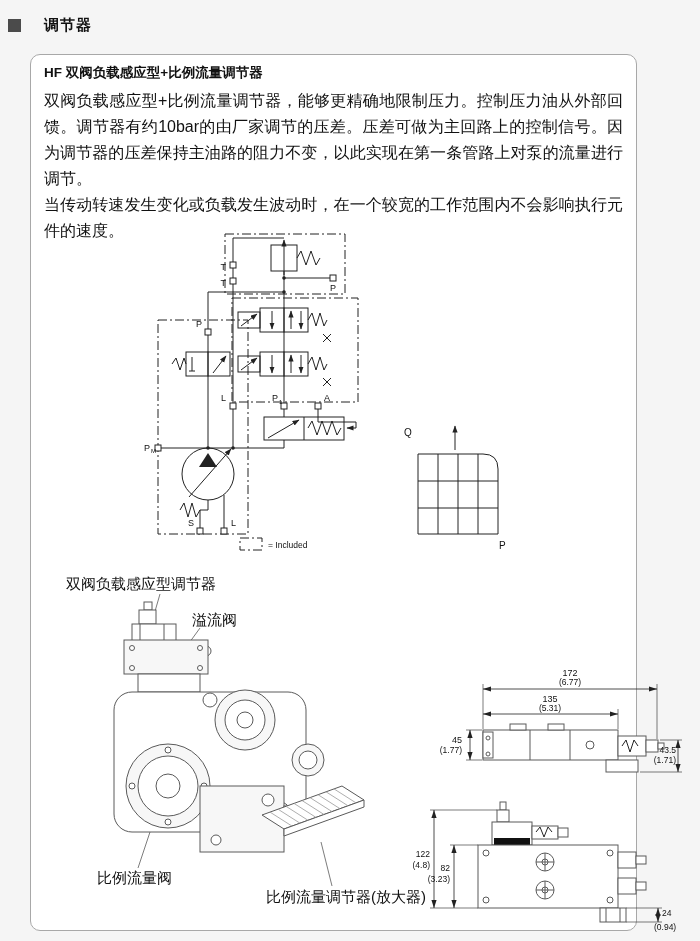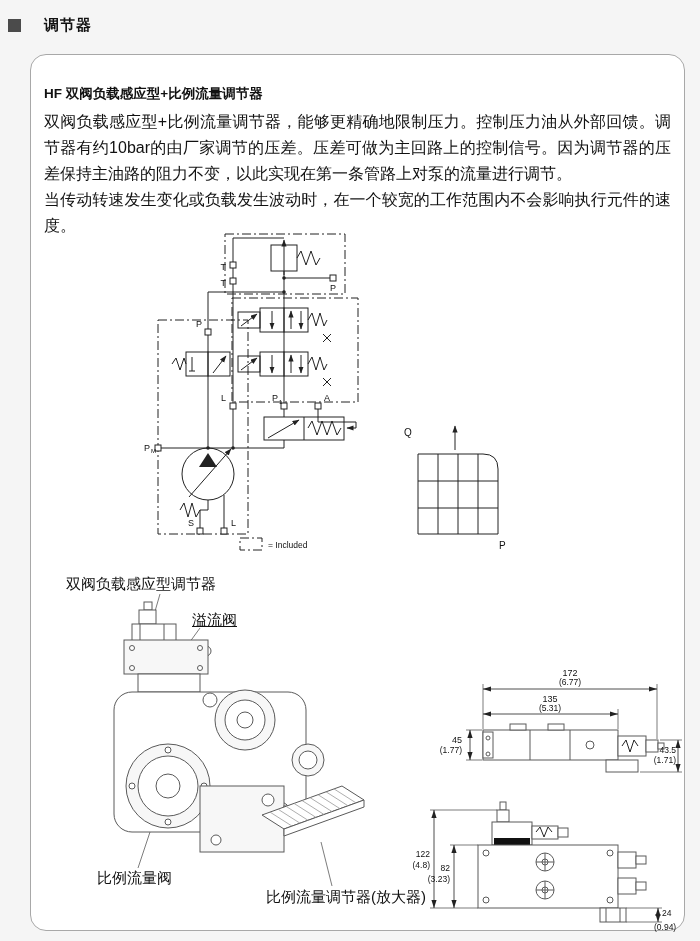--- a/index.html
+++ b/index.html
@@ -2,22 +2,22 @@
 <html><head>
 <meta charset="utf-8">
 <style>
   * { margin:0; padding:0; box-sizing:border-box; }
   html,body { background:#e9e9e9; }
   body { font-family:"Liberation Sans","DejaVu Sans",sans-serif; color:#111; }
   #page { position:relative; width:700px; height:941px; background:#f5f5f5; overflow:hidden; }
   .header { position:absolute; left:8px; top:16px; display:flex; align-items:center; gap:23px; }
   .header .sq { width:13px; height:13px; background:#4b4b4b; }
   .header .t { font-size:15px; font-weight:bold; letter-spacing:1px; }
-  .panel { position:absolute; left:30px; top:54px; width:655px; height:877px; background:#ffffff;
-           border:1px solid #a8a8a8; border-radius:16px; padding:28px 13px; }
+  .panel { position:absolute; left:30px; top:54px; width:607px; height:877px; background:#ffffff;
+           border:1px solid #a8a8a8; border-radius:10px; padding:7px 13px; }
   .sec-title { font-size:13.5px; font-weight:bold; line-height:22px; margin-bottom:4px; }
   .para { font-size:16px; line-height:26px; text-align:justify; }
   svg.fig { position:absolute; overflow:visible; }
   svg text { font-family:"Liberation Sans","DejaVu Sans",sans-serif; fill:#111; }
   .ln { stroke:#222; stroke-width:1; fill:none; }
   .thin { stroke:#444; stroke-width:0.7; fill:none; }
   .dd { stroke:#222; stroke-width:1; fill:none; stroke-dasharray:9 3 2 3; }
   .port { fill:#ffffff; stroke:#222; stroke-width:1; }
   .dot { fill:#222; stroke:none; }
   .mech { stroke:#5a5a5a; stroke-width:1; fill:#ffffff; }
@@ -250,21 +250,21 @@
         <line x1="222" y1="210.5" x2="244" y2="224.5"></line>
         <line x1="230" y1="207.6" x2="252" y2="221.6"></line>
         <line x1="238" y1="204.7" x2="260" y2="218.7"></line>
         <line x1="246" y1="201.8" x2="268" y2="215.8"></line>
         <line x1="254" y1="198.9" x2="276" y2="212.9"></line>
       </g>
     </g>
   </svg>
 
   <div class="callout" style="left:66px; top:575px;">双阀负载感应型调节器</div>
-  <div class="callout" style="left:192px; top:611px;text-decoration:underline;">溢流阀</div>
+  <div class="callout" style="left:192px; top:611px;">溢流阀</div>
   <div class="callout" style="left:97px; top:869px;">比例流量阀</div>
   <div class="callout" style="left:266px; top:888px;">比例流量调节器(放大器)</div>
 
   <svg class="fig" style="left:410px; top:668px;" width="288" height="270" viewBox="0 0 288 270">
     <defs>
       <marker id="da" markerWidth="9" markerHeight="6" refX="8" refY="2.6" orient="auto-start-reverse" markerUnits="userSpaceOnUse">
         <path d="M0,0 L8,2.6 L0,5.2 Z" fill="#222"></path>
       </marker>
       <marker id="db" markerWidth="9" markerHeight="6" refX="8" refY="2.6" orient="auto" markerUnits="userSpaceOnUse">
         <path d="M0,0 L8,2.6 L0,5.2 Z" fill="#222"></path>

